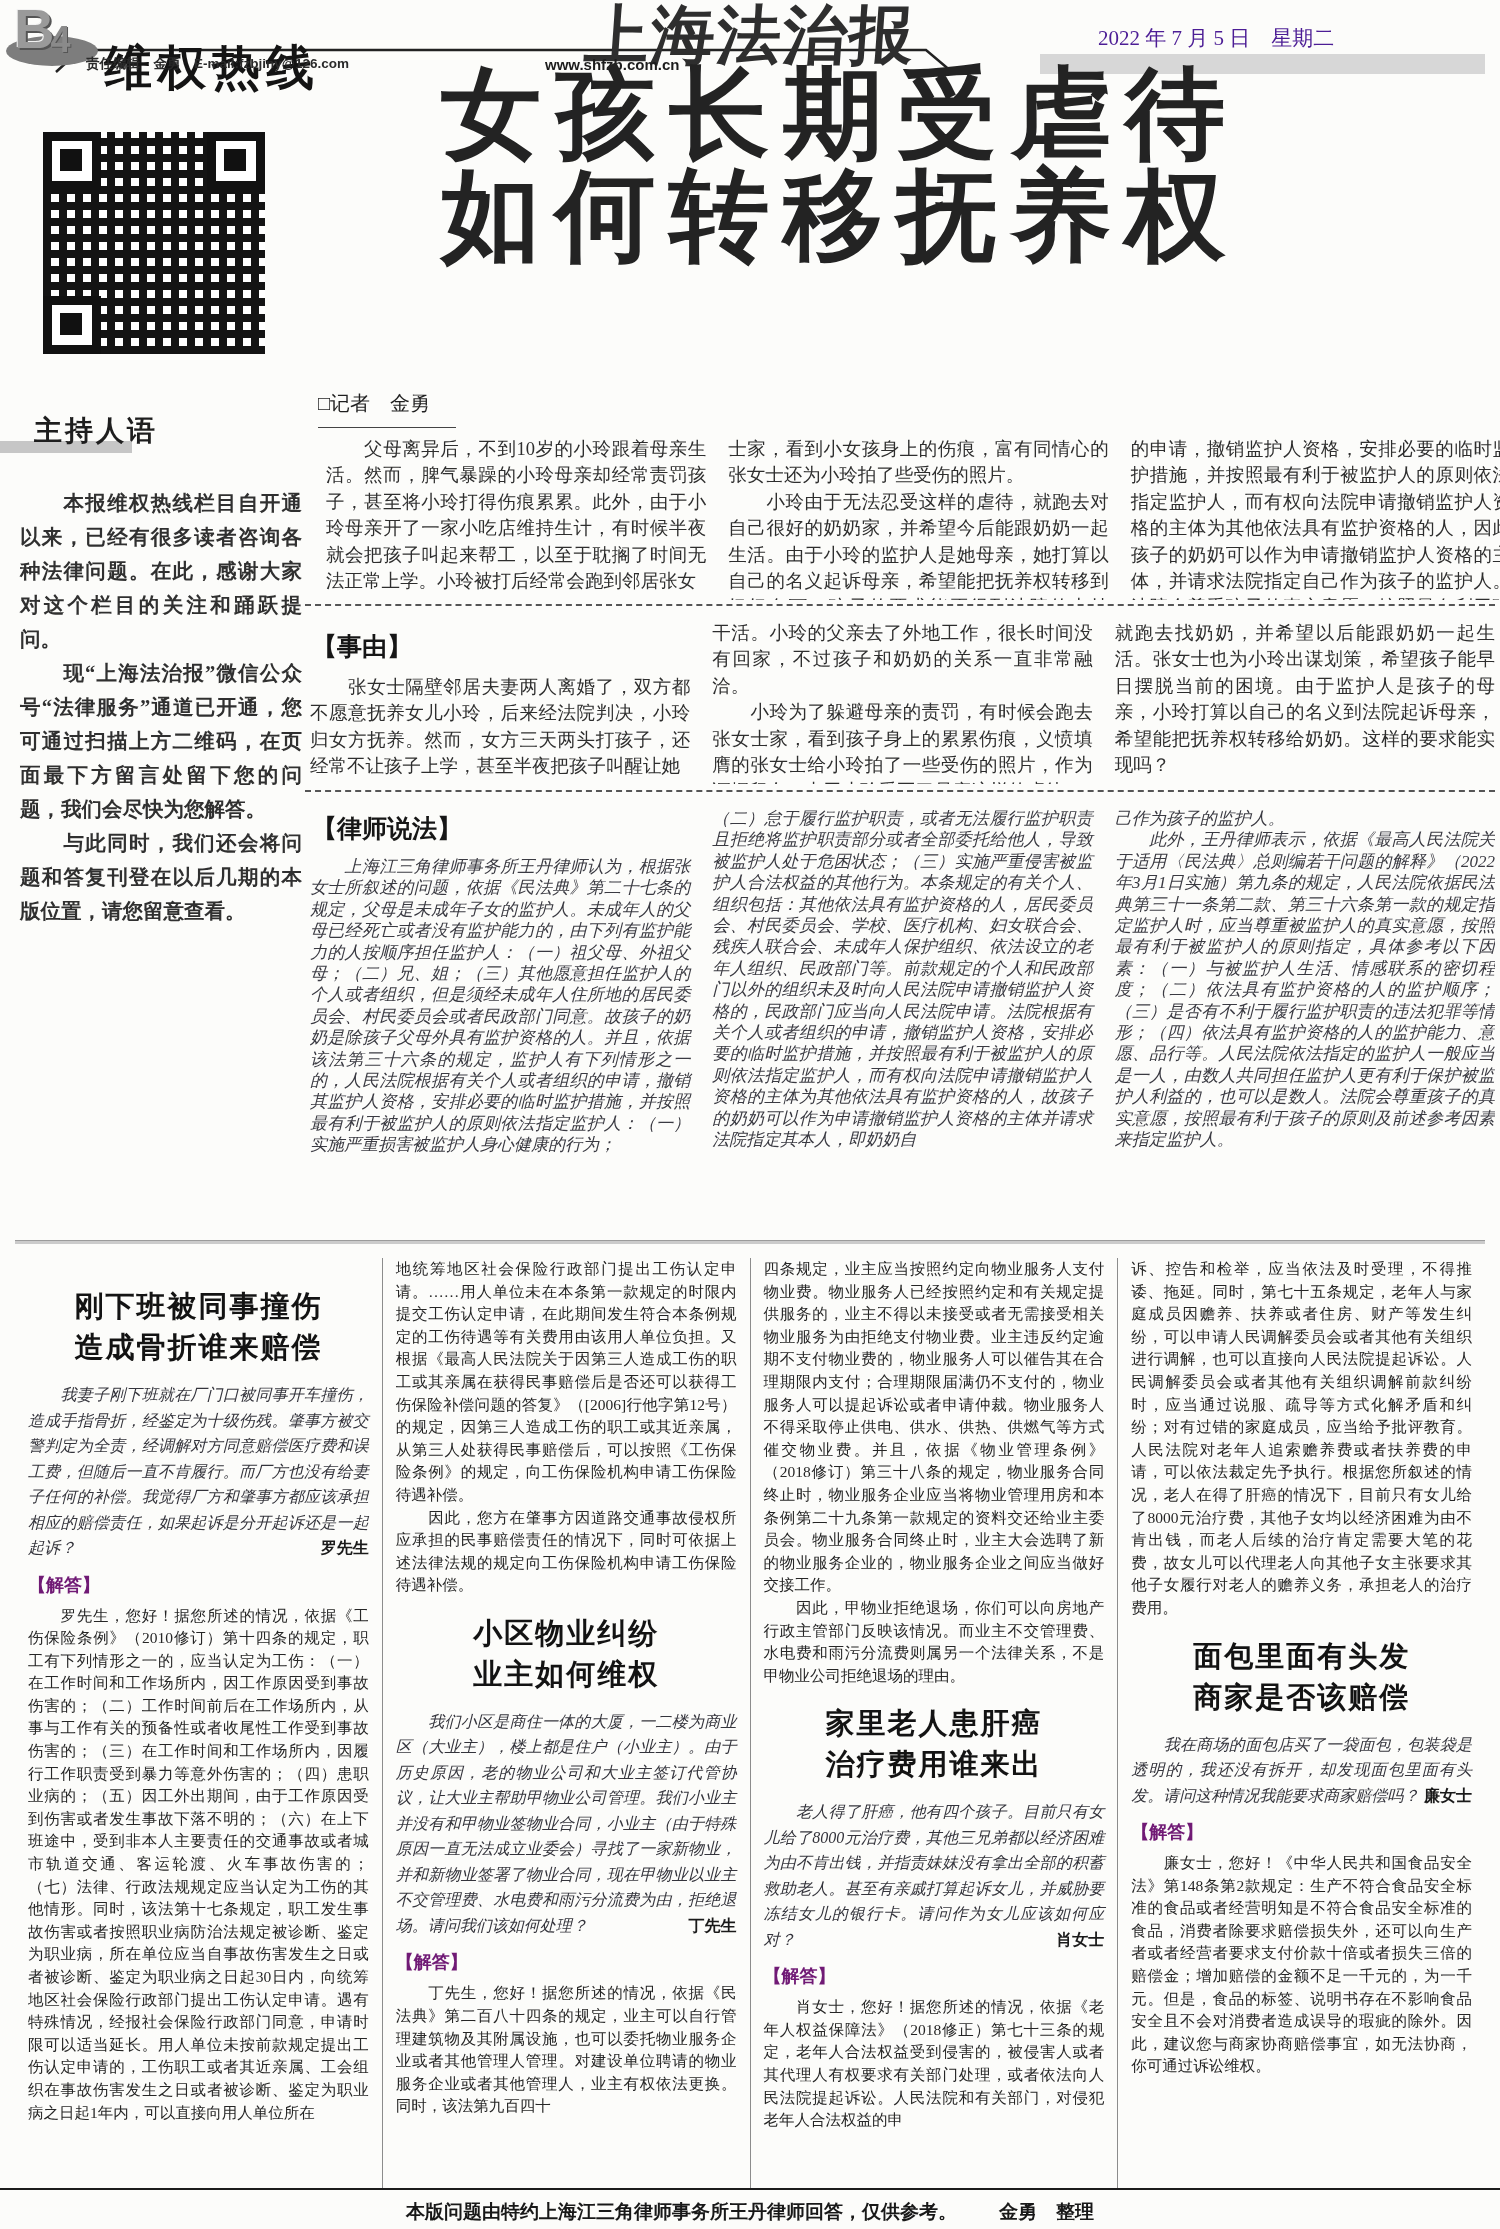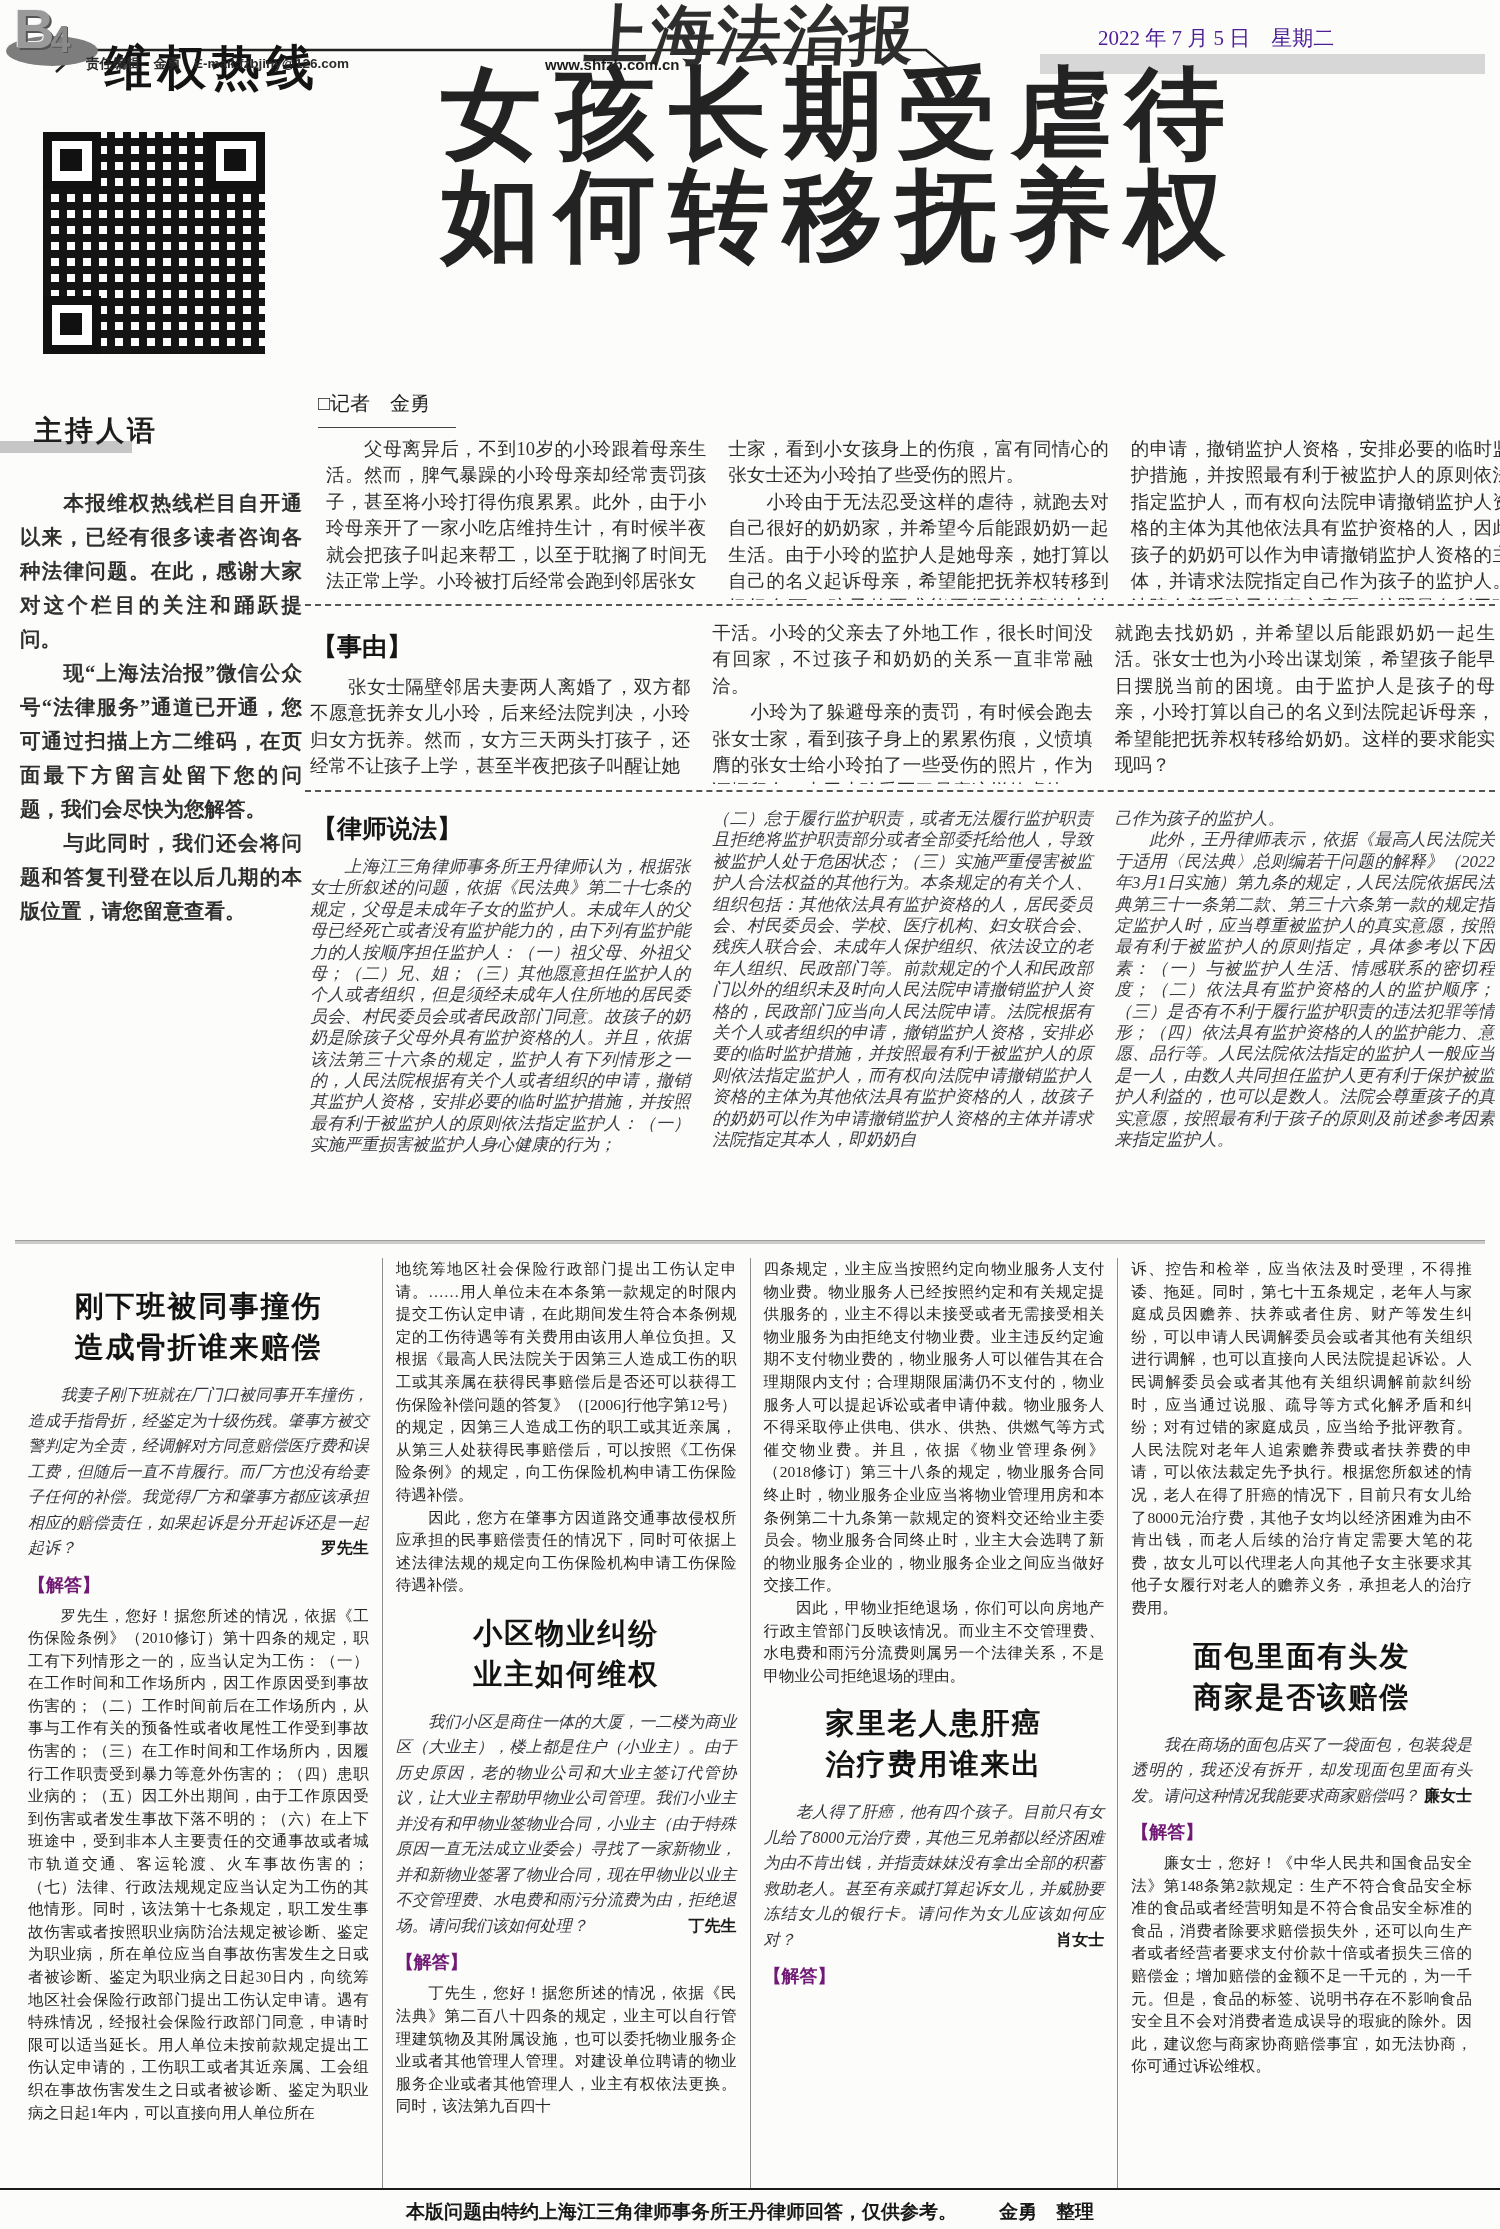--- a/index.html
+++ b/index.html
@@ -163,20 +163,21 @@
       <p class="qa-body">　　丁先生，您好！据您所述的情况，依据《民法典》第二百八十四条的规定，业主可以自行管理建筑物及其附属设施，也可以委托物业服务企业或者其他管理人管理。对建设单位聘请的物业服务企业或者其他管理人，业主有权依法更换。同时，该法第九百四十</p>
     </div>
 
     <div class="qa-col">
       <p class="qa-body">四条规定，业主应当按照约定向物业服务人支付物业费。物业服务人已经按照约定和有关规定提供服务的，业主不得以未接受或者无需接受相关物业服务为由拒绝支付物业费。业主违反约定逾期不支付物业费的，物业服务人可以催告其在合理期限内支付；合理期限届满仍不支付的，物业服务人可以提起诉讼或者申请仲裁。物业服务人不得采取停止供电、供水、供热、供燃气等方式催交物业费。并且，依据《物业管理条例》（2018修订）第三十八条的规定，物业服务合同终止时，物业服务企业应当将物业管理用房和本条例第二十九条第一款规定的资料交还给业主委员会。物业服务合同终止时，业主大会选聘了新的物业服务企业的，物业服务企业之间应当做好交接工作。
 　　因此，甲物业拒绝退场，你们可以向房地产行政主管部门反映该情况。而业主不交管理费、水电费和雨污分流费则属另一个法律关系，不是甲物业公司拒绝退场的理由。</p>
       <div class="qa-title">家里老人患肝癌
 治疗费用谁来出</div>
       <p class="qa-q"><span>　　老人得了肝癌，他有四个孩子。目前只有女儿给了8000元治疗费，其他三兄弟都以经济困难为由不肯出钱，并指责妹妹没有拿出全部的积蓄救助老人。甚至有亲戚打算起诉女儿，并威胁要冻结女儿的银行卡。请问作为女儿应该如何应对？</span><span class="signer">肖女士</span></p>
       <div class="qa-label">【解答】</div>
+      <p class="qa-body">　　肖女士，您好！据您所述的情况，依据《老年人权益保障法》（2018修正）第七十三条的规定，老年人合法权益受到侵害的，被侵害人或者其代理人有权要求有关部门处理，或者依法向人民法院提起诉讼。人民法院和有关部门，对侵犯老年人合法权益的申</p>
     </div>
 
     <div class="qa-col">
       <p class="qa-body">诉、控告和检举，应当依法及时受理，不得推诿、拖延。同时，第七十五条规定，老年人与家庭成员因赡养、扶养或者住房、财产等发生纠纷，可以申请人民调解委员会或者其他有关组织进行调解，也可以直接向人民法院提起诉讼。人民调解委员会或者其他有关组织调解前款纠纷时，应当通过说服、疏导等方式化解矛盾和纠纷；对有过错的家庭成员，应当给予批评教育。人民法院对老年人追索赡养费或者扶养费的申请，可以依法裁定先予执行。根据您所叙述的情况，老人在得了肝癌的情况下，目前只有女儿给了8000元治疗费，其他子女均以经济困难为由不肯出钱，而老人后续的治疗肯定需要大笔的花费，故女儿可以代理老人向其他子女主张要求其他子女履行对老人的赡养义务，承担老人的治疗费用。</p>
       <div class="qa-title">面包里面有头发
 商家是否该赔偿</div>
       <p class="qa-q"><span>　　我在商场的面包店买了一袋面包，包装袋是透明的，我还没有拆开，却发现面包里面有头发。请问这种情况我能要求商家赔偿吗？</span><span class="signer">廉女士</span></p>
       <div class="qa-label">【解答】</div>
       <p class="qa-body">　　廉女士，您好！《中华人民共和国食品安全法》第148条第2款规定：生产不符合食品安全标准的食品或者经营明知是不符合食品安全标准的食品，消费者除要求赔偿损失外，还可以向生产者或者经营者要求支付价款十倍或者损失三倍的赔偿金；增加赔偿的金额不足一千元的，为一千元。但是，食品的标签、说明书存在不影响食品安全且不会对消费者造成误导的瑕疵的除外。因此，建议您与商家协商赔偿事宜，如无法协商，你可通过诉讼维权。</p>
     </div>

